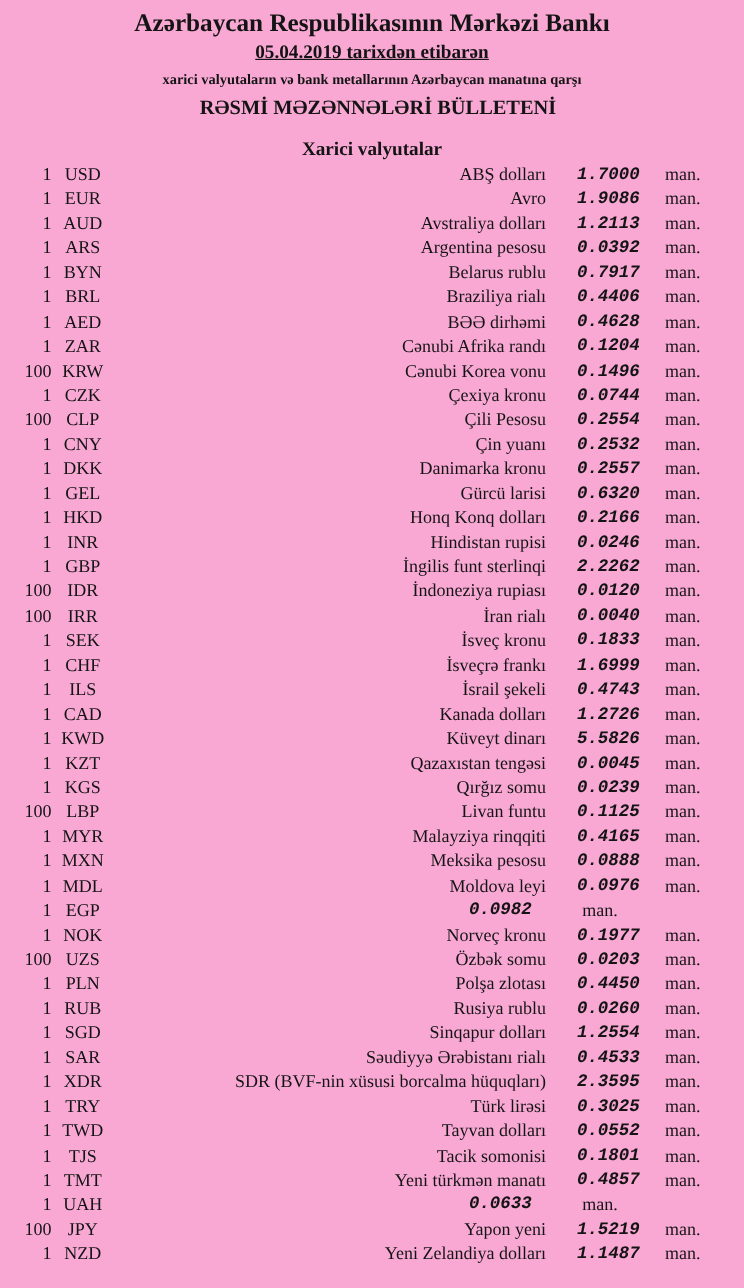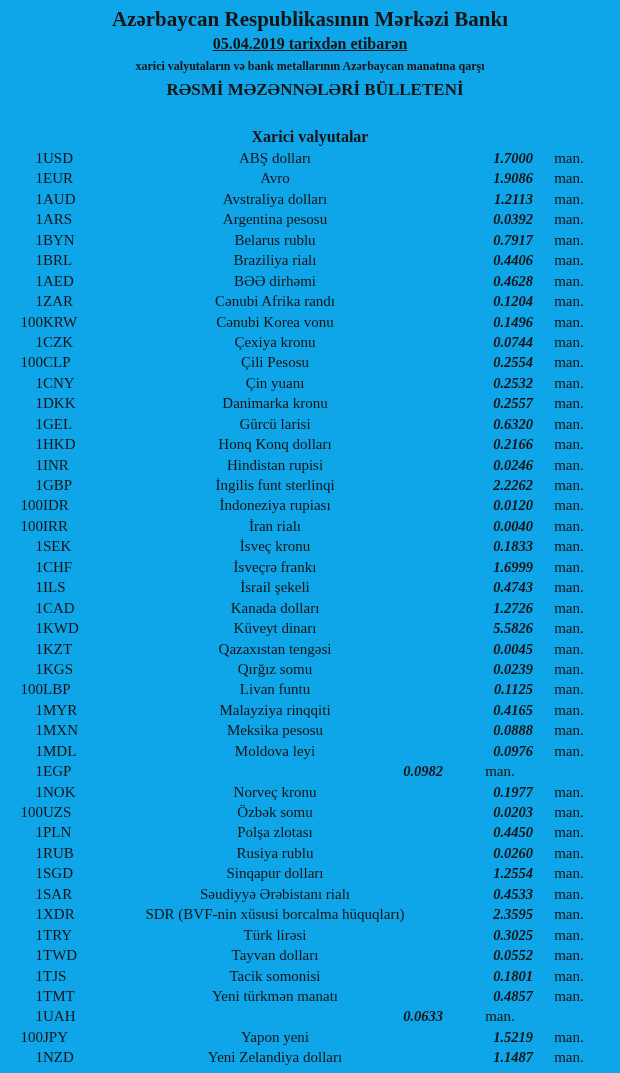--- a/index.html
+++ b/index.html
@@ -4,21 +4,21 @@
 <style>
   html, body {
     margin: 0;
     padding: 0;
     background: #ffffff;
   }
   .page {
     position: relative;
     width: 620px;
     height: 1073px;
-    background: #0ea5e9;
+    background: #f9a8d4;
     color: #141414;
     font-family: "Liberation Serif", "DejaVu Serif", serif;
     overflow: hidden;
     box-sizing: border-box;
     padding-top: 7px;
   }
   header { text-align: center; }
   .bank-name {
     font-size: 21px;
     line-height: 25px;
@@ -35,49 +35,50 @@
     line-height: 23px;
     font-weight: bold;
   }
   .bulletin-title {
     font-size: 17px;
     line-height: 24px;
     font-weight: bold;
     margin-left: 10px;
   }
   .section-title {
-    margin-top: 24px;
+    margin-top: 12px;
     text-align: center;
     font-size: 16px;
     line-height: 22px;
     font-weight: bold;
   }
   .rates-table {
     box-sizing: border-box;
     width: 620px;
     padding-right: 27px;
   }
   .rate-row {
     display: grid;
     grid-template-columns: 43px 52px 1fr 90px 48px;
     height: 20.45px;
     line-height: 20.45px;
     font-size: 15px;
   }
   .cell { white-space: nowrap; overflow: hidden; }
   .cell.qty  { text-align: right; }
-  .cell.code { }
-  .cell.name { text-align: center; }
+  .cell.code { text-align: center; }
+  .cell.name { text-align: right; }
   .cell.rate {
     text-align: right;
     padding-right: 12px;
     box-sizing: border-box;
     font-weight: bold;
     font-style: italic;
     font-size: 14.5px;
+    font-family: Liberation Mono, monospace;
   }
   .cell.unit { text-align: center; }
 </style>
 </head>
 <body>
 
 <div class="page">
   <header>
     <div class="bank-name">Azərbaycan Respublikasının Mərkəzi Bankı</div>
     <div class="date-line">05.04.2019 tarixdən etibarən</div>

